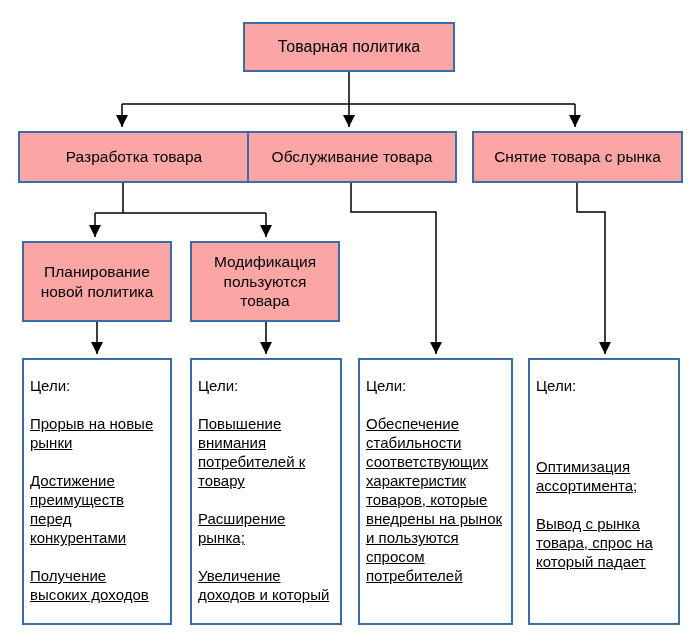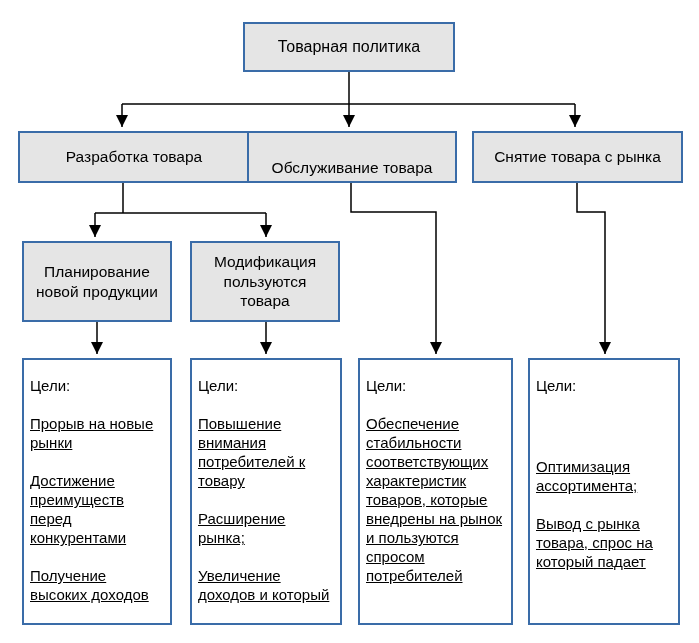--- a/index.html
+++ b/index.html
@@ -14,21 +14,21 @@
     background:var(--bg);
     font-family:"Liberation Sans","DejaVu Sans",sans-serif;
     color:var(--text);
     position:relative;
     overflow:hidden;
   }
   .canvas{position:absolute;left:0;top:0;width:699px;height:643px;}
   .box{
     position:absolute;
     border:2px solid var(--box-border);
-    background:#e5e5e5;
+    background:#fca5a5;
     box-sizing:border-box;
     display:flex;
     align-items:center;
     justify-content:center;
     text-align:center;
     font-size:15.5px;
     line-height:1.25;
     padding:4px 8px;
   }
   .goalbox{
@@ -78,29 +78,29 @@
     <path d="M577,183 L577,212 L605,212 L605,354" marker-end="url(#arw)"></path>
   </svg>
 
   <div class="box" style="left:243px;top:22px;width:212px;height:50px;font-size:16px;">
     <span>Товарная политика</span>
   </div>
 
   <div class="box" style="left:18px;top:131px;width:232px;height:52px;">
     <span>Разработка товара</span>
   </div>
-  <div class="box" style="left:247px;top:131px;width:210px;height:52px;align-items:flex-end;">
+  <div class="box" style="left:247px;top:131px;width:210px;height:52px;">
     <span>Обслуживание товара</span>
   </div>
   <div class="box" style="left:472px;top:131px;width:211px;height:52px;justify-content:center;">
     <span>Снятие товара с рынка</span>
   </div>
 
   <div class="box" style="left:22px;top:241px;width:150px;height:81px;">
-    <span>Планирование новой продукции</span>
+    <span>Планирование новой политика</span>
   </div>
   <div class="box" style="left:190px;top:241px;width:150px;height:81px;">
     <span>Модификация пользуются товара</span>
   </div>
 
   <div class="goalbox" style="left:22px;top:358px;width:150px;height:267px;">
     <div class="heading">Цели:</div>
     <div class="item">Прорыв на новые рынки</div>
     <div class="item">Достижение преимуществ перед конкурентами</div>
     <div class="item">Получение высоких доходов</div>

